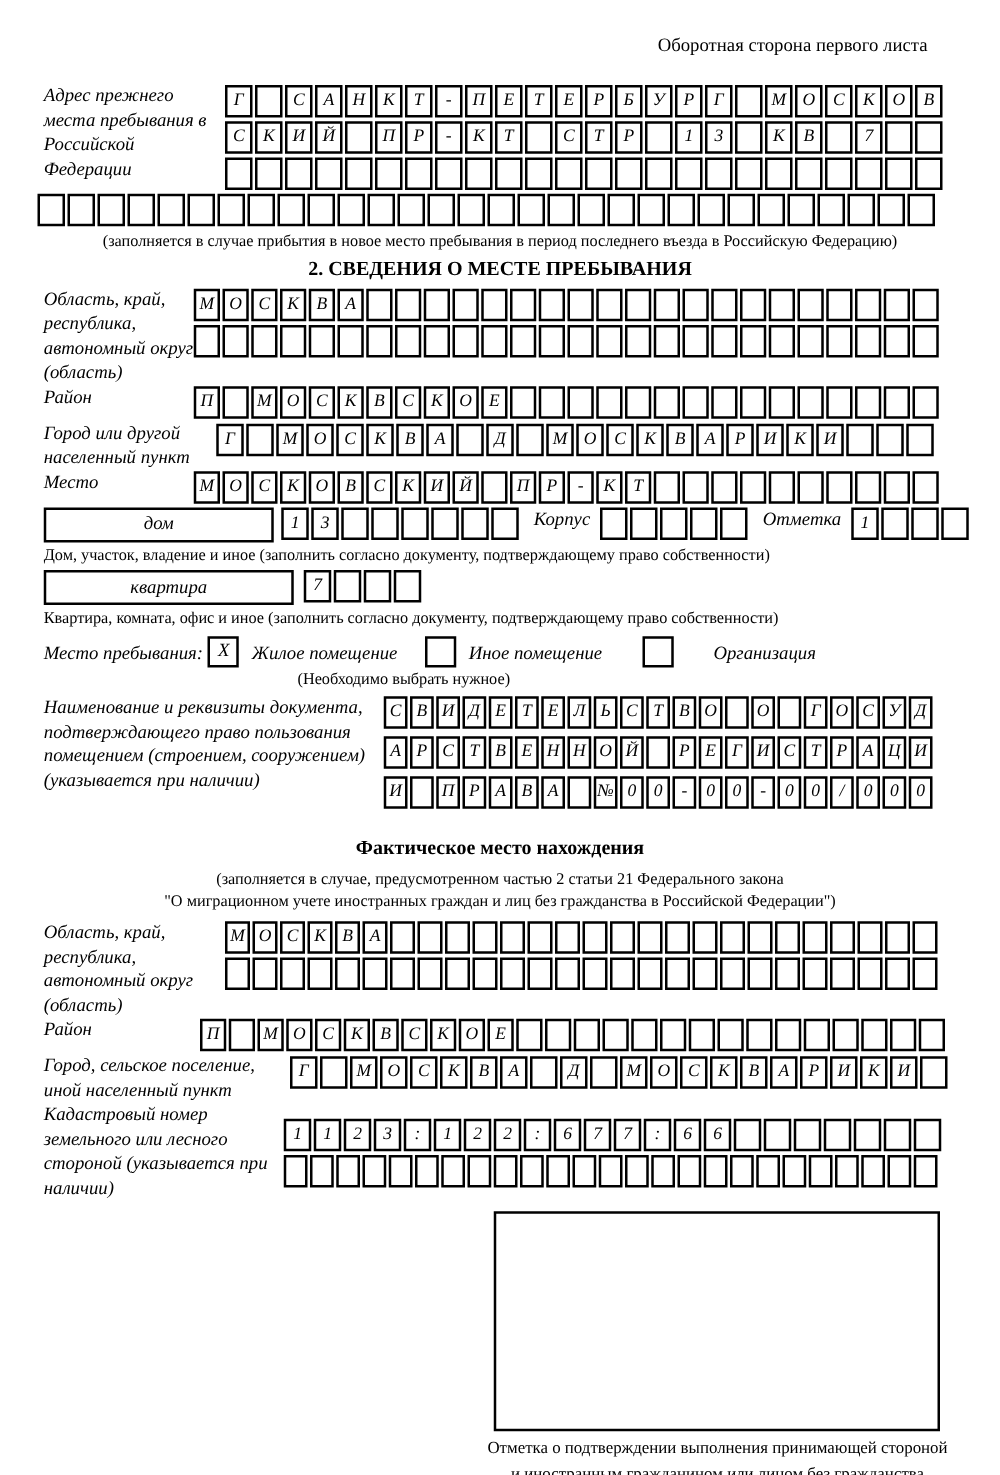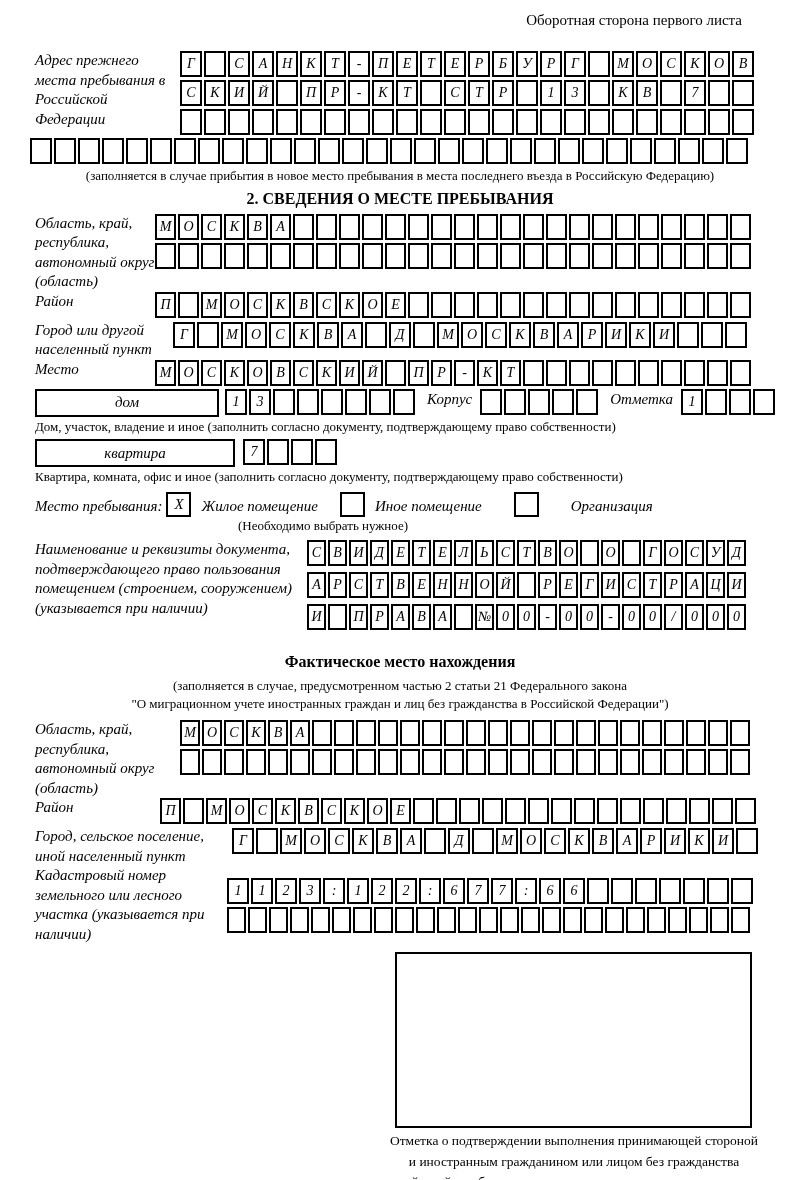--- a/index.html
+++ b/index.html
@@ -1,20 +1,20 @@
 <!DOCTYPE html>
 <html><head>
 <meta charset="utf-8">
 <style>
   html,body{margin:0;padding:0;background:#fff;}
   .page{
     width:800px;height:1180px;position:relative;background:#fff;color:#000;
     font-family:"Liberation Serif","DejaVu Serif",serif;overflow:hidden;
   }
-  .hdr{ text-align:right; padding:12px 58px 0 0; font-size:15px; }
+  .hdr{ text-align:right; padding:29px 58px 0 0; font-size:15px; }
   .frow{ display:flex; align-items:flex-start;font-style:italic; }
   .lbl{ font-size:15px; line-height:1.3; flex:none; }
   .lbl.sm{ font-size:15px; }
   .cells{ display:flex; margin-bottom:3px; }
   .cell{
     flex:none; width:17px; height:22px; border:2px solid #000; margin-right:2px;
     display:flex; align-items:center; justify-content:center;
     font-size:14px; line-height:1;
   }
   .c-w18 .cell{ width:18px; }
@@ -151,21 +151,21 @@
       <span class="cell"></span>
       <span class="cell"></span>
       <span class="cell"></span>
       <span class="cell"></span>
       <span class="cell"></span>
       <span class="cell"></span>
       <span class="cell"></span>
       <span class="cell"></span>
       <span class="cell"></span>
     </div>
-  <div class="note center">(заполняется в случае прибытия в новое место пребывания в места последнего въезда в Российскую Федерацию)</div>
+  <div class="note center">(заполняется в случае прибытия в новое место пребывания в период последнего въезда в Российскую Федерацию)</div>
 
   <div class="title">2. СВЕДЕНИЯ О МЕСТЕ ПРЕБЫВАНИЯ</div>
 
   <div class="frow" style="margin-left:35px">
     <div class="lbl" style="width:120px">Область, край, республика, автономный округ (область)</div>
     <div>
       <div class="cells c-w17">
           <span class="cell">М</span>
           <span class="cell">О</span>
           <span class="cell">С</span>
@@ -565,21 +565,21 @@
         <span class="cell">А</span>
         <span class="cell">Р</span>
         <span class="cell">И</span>
         <span class="cell">К</span>
         <span class="cell">И</span>
         <span class="cell"></span>
       </div>
   </div>
 
   <div class="frow" style="margin-left:35px">
-    <div class="lbl" style="width:192px">Кадастровый номер земельного или лесного участка (указывается при наличии)</div>
+    <div class="lbl" style="width:192px">Кадастровый номер земельного или лесного стороной (указывается при наличии)</div>
     <div>
       <div class="cells c-w18" style="margin-top:12px">
           <span class="cell">1</span>
           <span class="cell">1</span>
           <span class="cell">2</span>
           <span class="cell">3</span>
           <span class="cell">:</span>
           <span class="cell">1</span>
           <span class="cell">2</span>
           <span class="cell">2</span>

